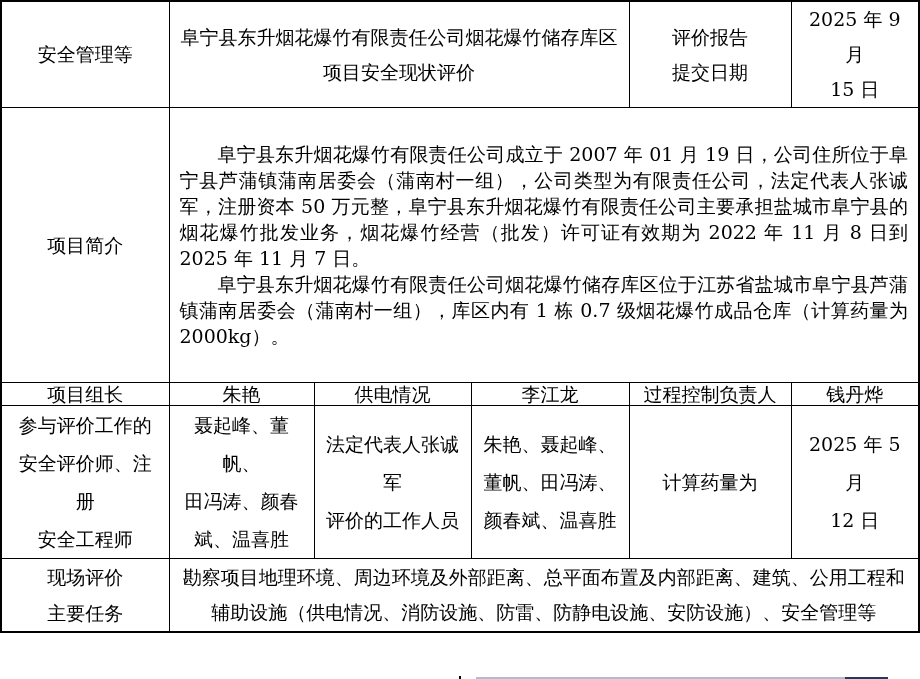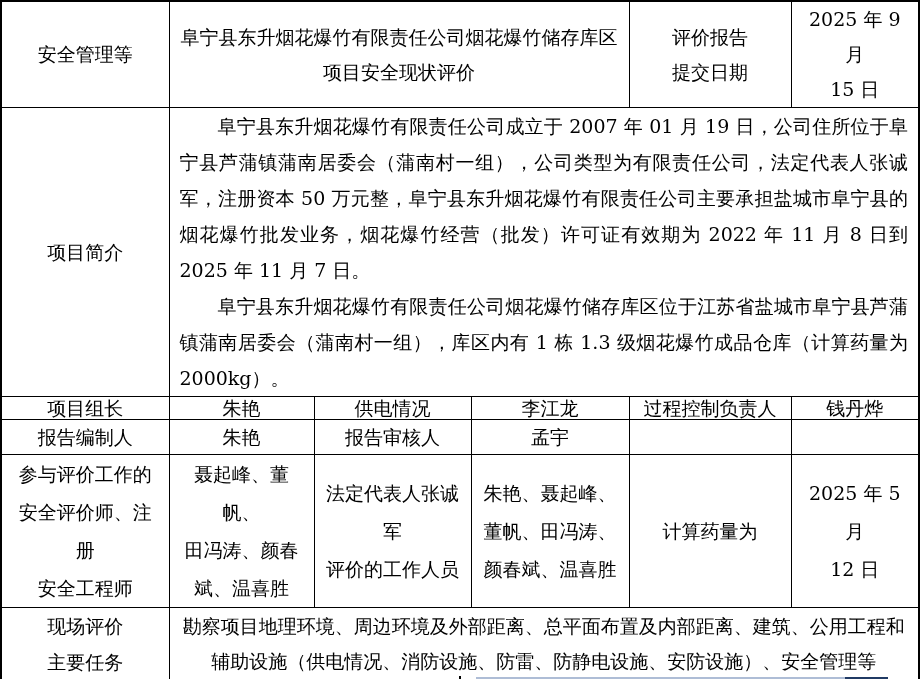--- a/index.html
+++ b/index.html
@@ -31,21 +31,21 @@
   tr.r2{height:275px;}
   tr.r3{height:17px;}
   tr.r4{height:35px;}
   tr.r5{height:133px;margin-left:18px;}
   tr.r6{height:71px;}
   td.left{text-align:left;margin-left:36px;}
   td.pre{white-space:pre-line;}
   tr.r3 td, tr.r4 td{line-height:22px;}
   tr.r5 td{line-height:38px;}
   td.lh-lg{line-height:48px;}
-  tr.r2 td.intro-cell{line-height:36px;text-align:left;vertical-align:middle;}
+  tr.r2 td.intro-cell{line-height:26px;text-align:left;vertical-align:middle;}
   .intro-cell p{
     margin:0;
     text-indent:2em;
     text-align:justify;
   }
   td.tasks{
     text-align:justify;
     line-height:36px;
   }
   tr.r6 td.pre{line-height:36px;}
@@ -74,38 +74,30 @@
       <td colspan="3" class="left">阜宁县东升烟花爆竹有限责任公司烟花爆竹储存库区项目安全现状评价</td>
       <td class="pre">评价报告
 提交日期</td>
       <td class="pre">2025 年 9 月
 15 日</td>
     </tr>
     <tr class="r2">
       <td>项目简介</td>
       <td colspan="5" class="intro-cell">
         <p>阜宁县东升烟花爆竹有限责任公司成立于 2007 年 01 月 19 日，公司住所位于阜宁县芦蒲镇蒲南居委会（蒲南村一组），公司类型为有限责任公司，法定代表人张诚军，注册资本 50 万元整，阜宁县东升烟花爆竹有限责任公司主要承担盐城市阜宁县的烟花爆竹批发业务，烟花爆竹经营（批发）许可证有效期为 2022 年 11 月 8 日到 2025 年 11 月 7 日。</p>
-        <p>阜宁县东升烟花爆竹有限责任公司烟花爆竹储存库区位于江苏省盐城市阜宁县芦蒲镇蒲南居委会（蒲南村一组），库区内有 1 栋 1.3 级烟花爆竹成品仓库（计算药量为 2000kg）。</p>
+        <p>阜宁县东升烟花爆竹有限责任公司烟花爆竹储存库区位于江苏省盐城市阜宁县芦蒲镇蒲南居委会（蒲南村一组），库区内有 1 栋 0.7 级烟花爆竹成品仓库（计算药量为 2000kg）。</p>
       </td>
     </tr>
     <tr class="r3">
       <td>项目组长</td>
       <td>朱艳</td>
       <td>供电情况</td>
       <td>李江龙</td>
       <td>过程控制负责人</td>
       <td>钱丹烨</td>
-    </tr>
-    <tr class="r4">
-      <td>报告编制人</td>
-      <td>朱艳</td>
-      <td>报告审核人</td>
-      <td>孟宇</td>
-      <td></td>
-      <td></td>
     </tr>
     <tr class="r5">
       <td class="pre">参与评价工作的
 安全评价师、注册
 安全工程师</td>
       <td class="pre">聂起峰、董帆、
 田冯涛、颜春
 斌、温喜胜</td>
       <td class="pre lh-lg">法定代表人张诚军
 评价的工作人员</td>

